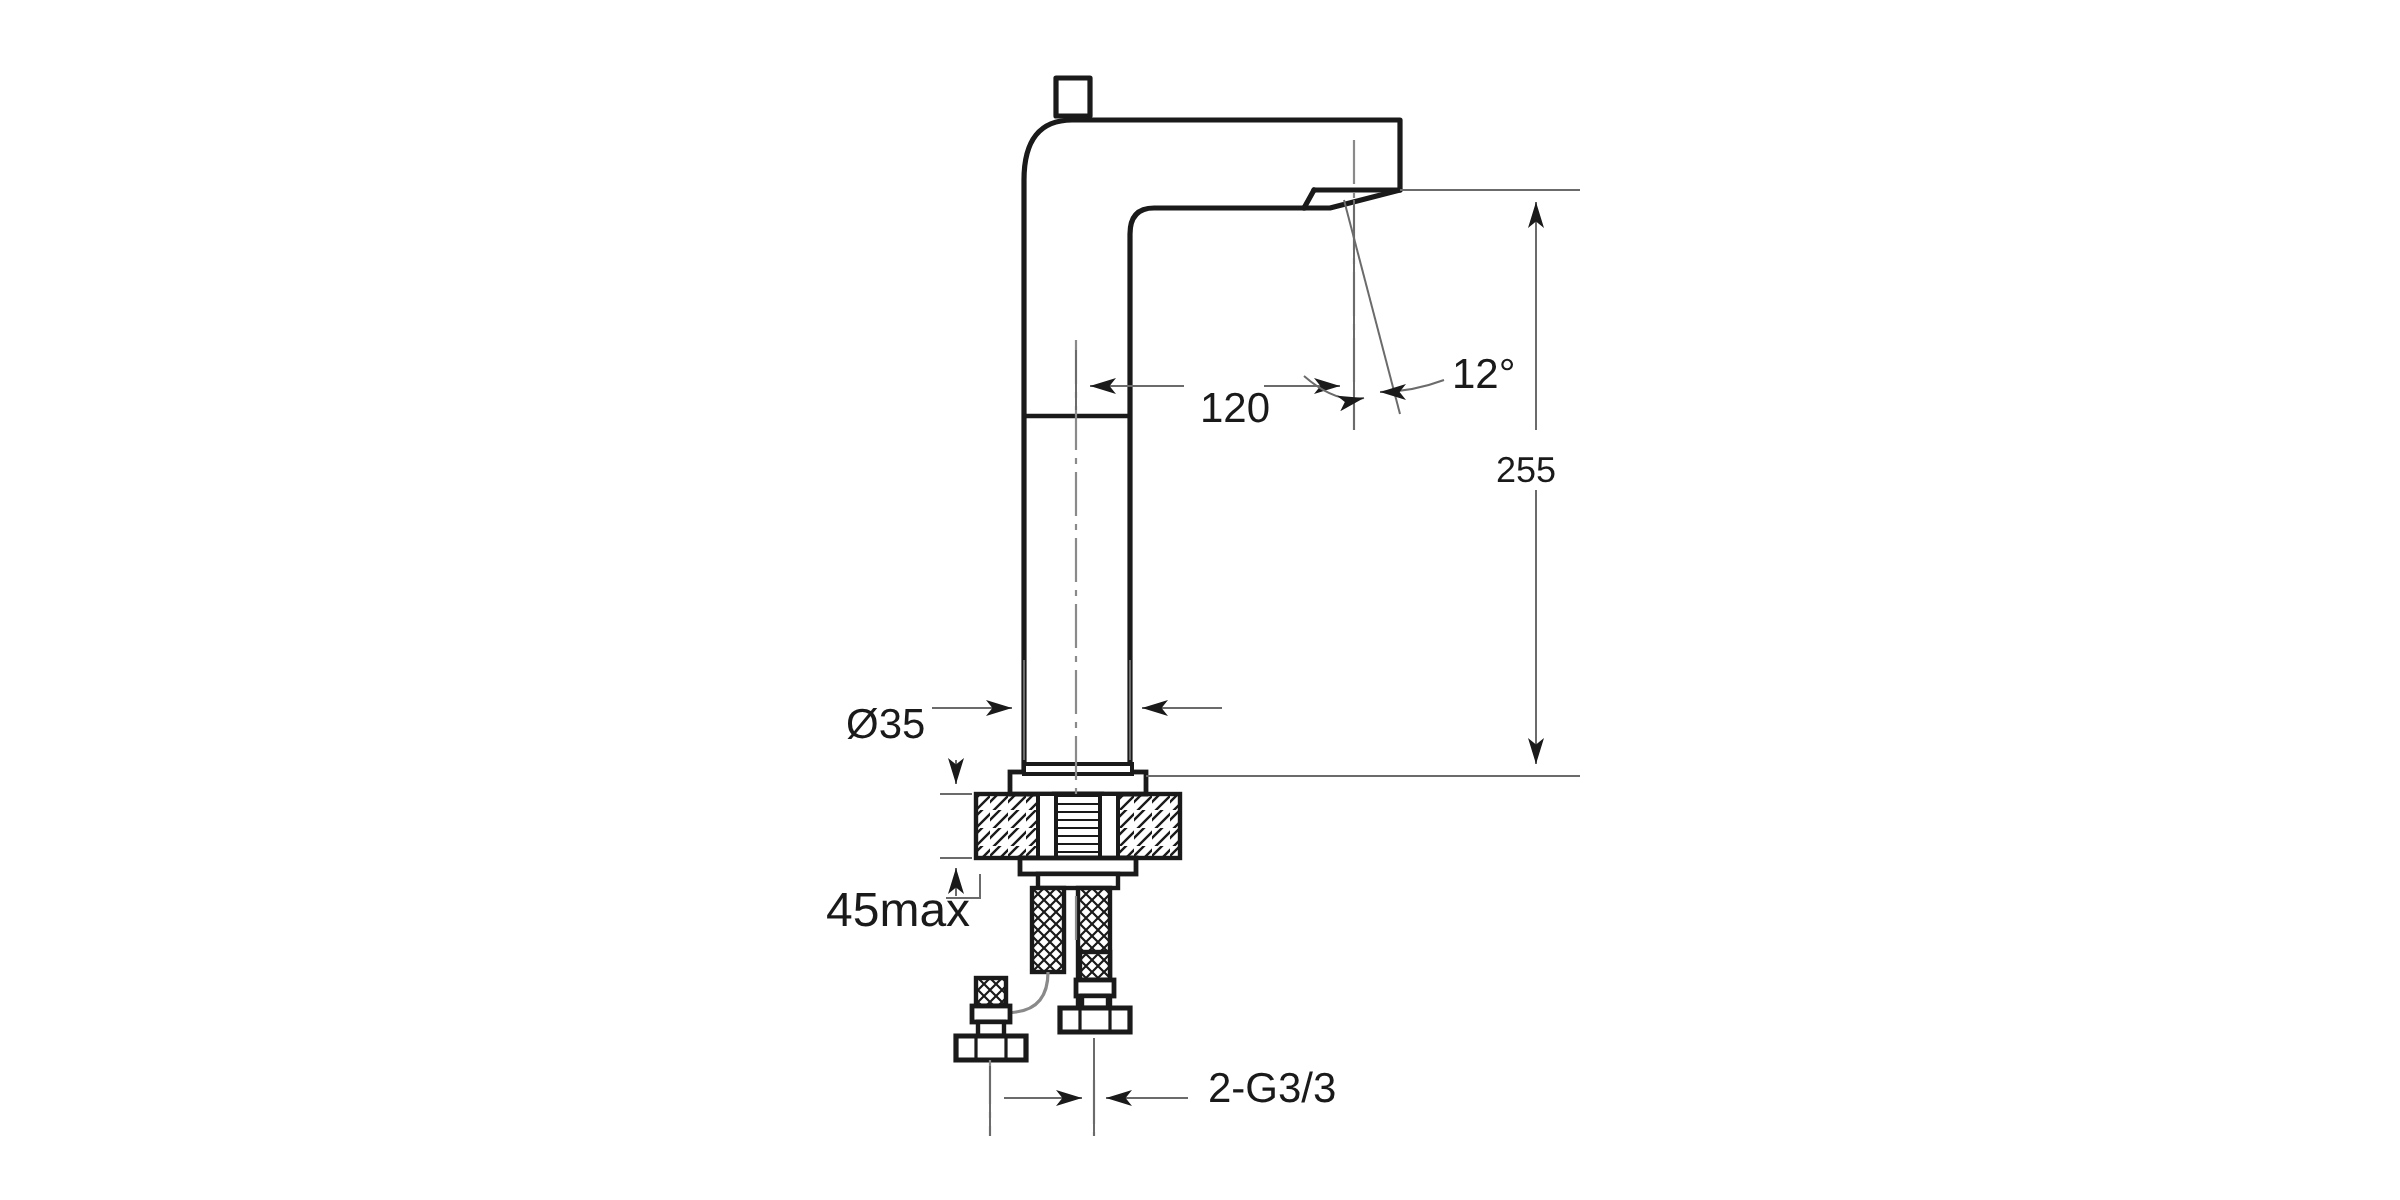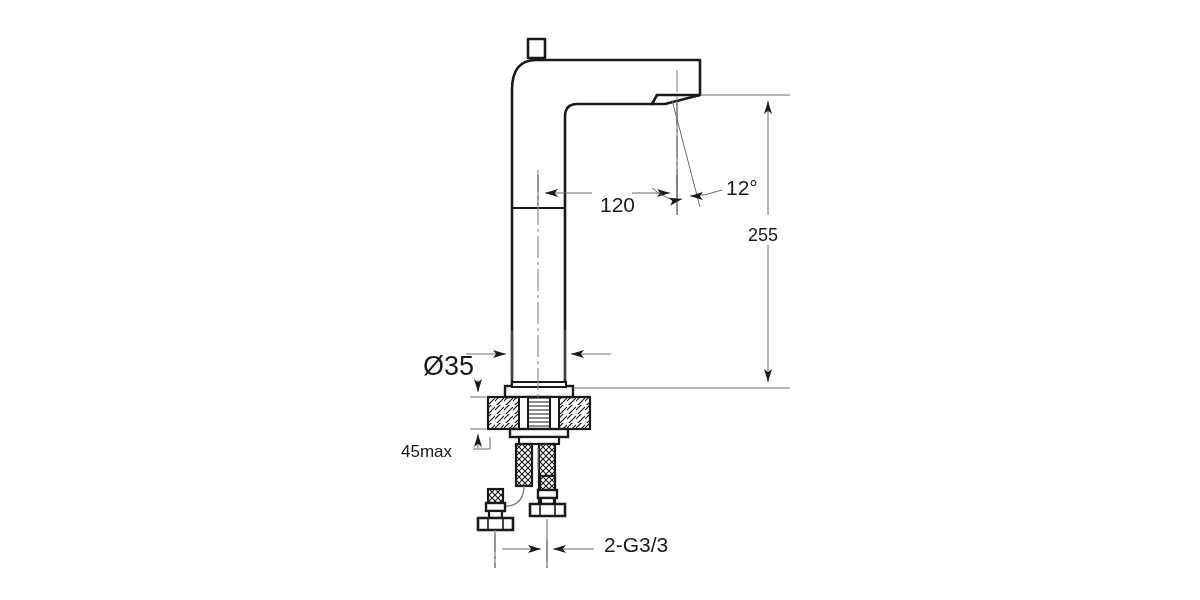--- a/index.html
+++ b/index.html
@@ -161,19 +161,19 @@
     </g>
 
   </svg>
 
   <div class="lbl" style="left:600px;top:193px;font-size:21px;">120</div>
 
   <div class="lbl" style="left:726px;top:176px;font-size:21px;text-align:center;">12°</div>
 
   <div class="lbl" style="left:748px;top:225px;font-size:18px;">255</div>
 
-  <div class="lbl" style="left:423px;top:351px;font-size:27px;text-align:right;">Ø35</div>
+  <div class="lbl" style="left:423px;top:351px;font-size:21px;text-align:right;">Ø35</div>
 
-  <div class="lbl" style="left:401px;top:442px;font-size:17px;">45max</div>
+  <div class="lbl" style="left:413px;top:442px;font-size:24px;">45max</div>
 
   <div class="lbl" style="left:604px;top:533px;font-size:21px;">2-G3/3</div>
 
 </div>
 
 </body></html>

